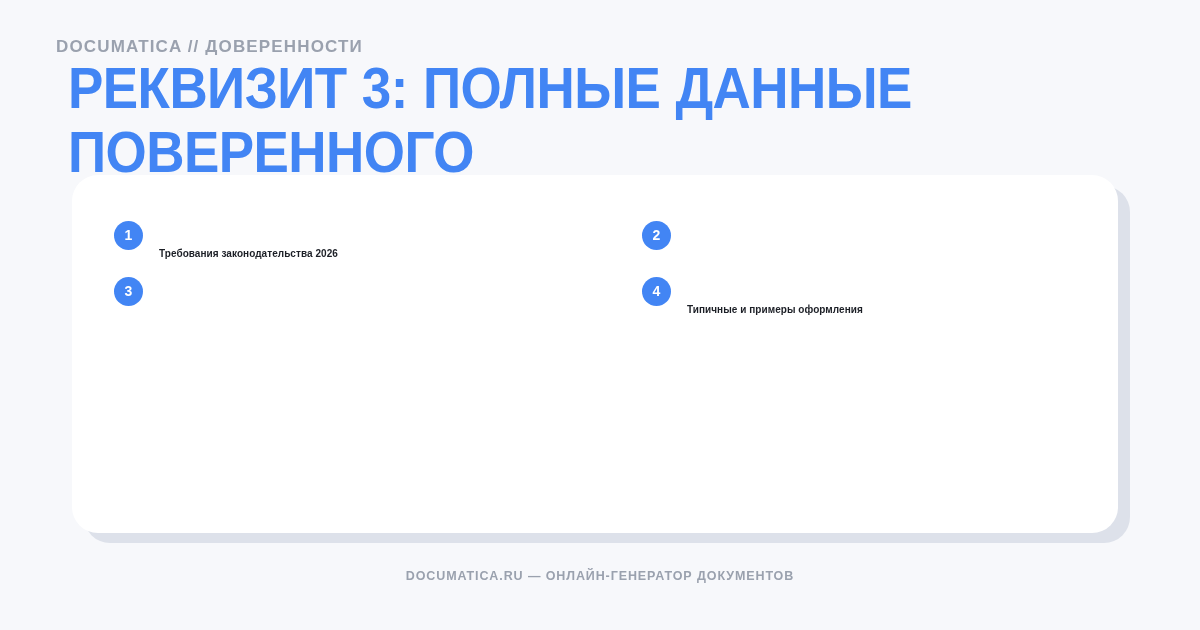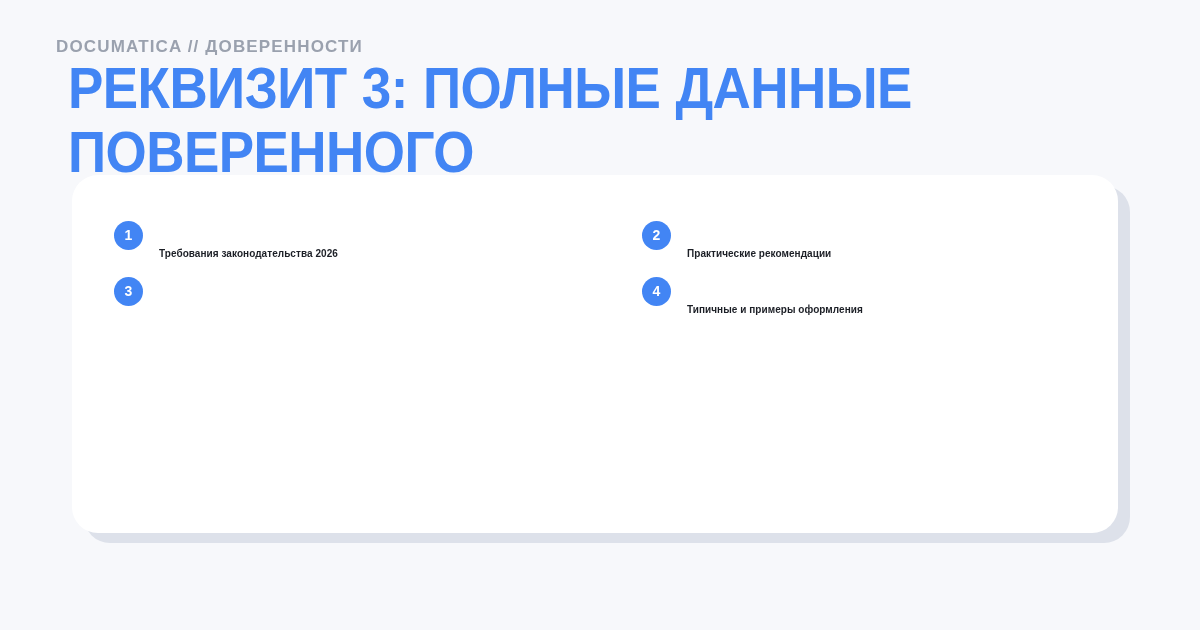--- a/index.html
+++ b/index.html
@@ -149,29 +149,29 @@
   <div class="card">
     <div class="points">
 
       <div class="point">
         <span class="badge">1</span>
         <span class="point-label">Требования законодательства 2026</span>
       </div>
 
       <div class="point">
         <span class="badge">2</span>
-        <span class="point-label">Практические рекомендации</span>
       </div>
 
       <div class="point">
         <span class="badge">3</span>
       </div>
 
       <div class="point">
         <span class="badge">4</span>
         <span class="point-label">Типичные и примеры оформления</span>
       </div>
 
     </div>
   </div>
 
+  <div class="footer">DOCUMATICA.RU — ОНЛАЙН-ГЕНЕРАТОР ДОКУМЕНТОВ</div>
 
 </div>
 
 </body></html>

